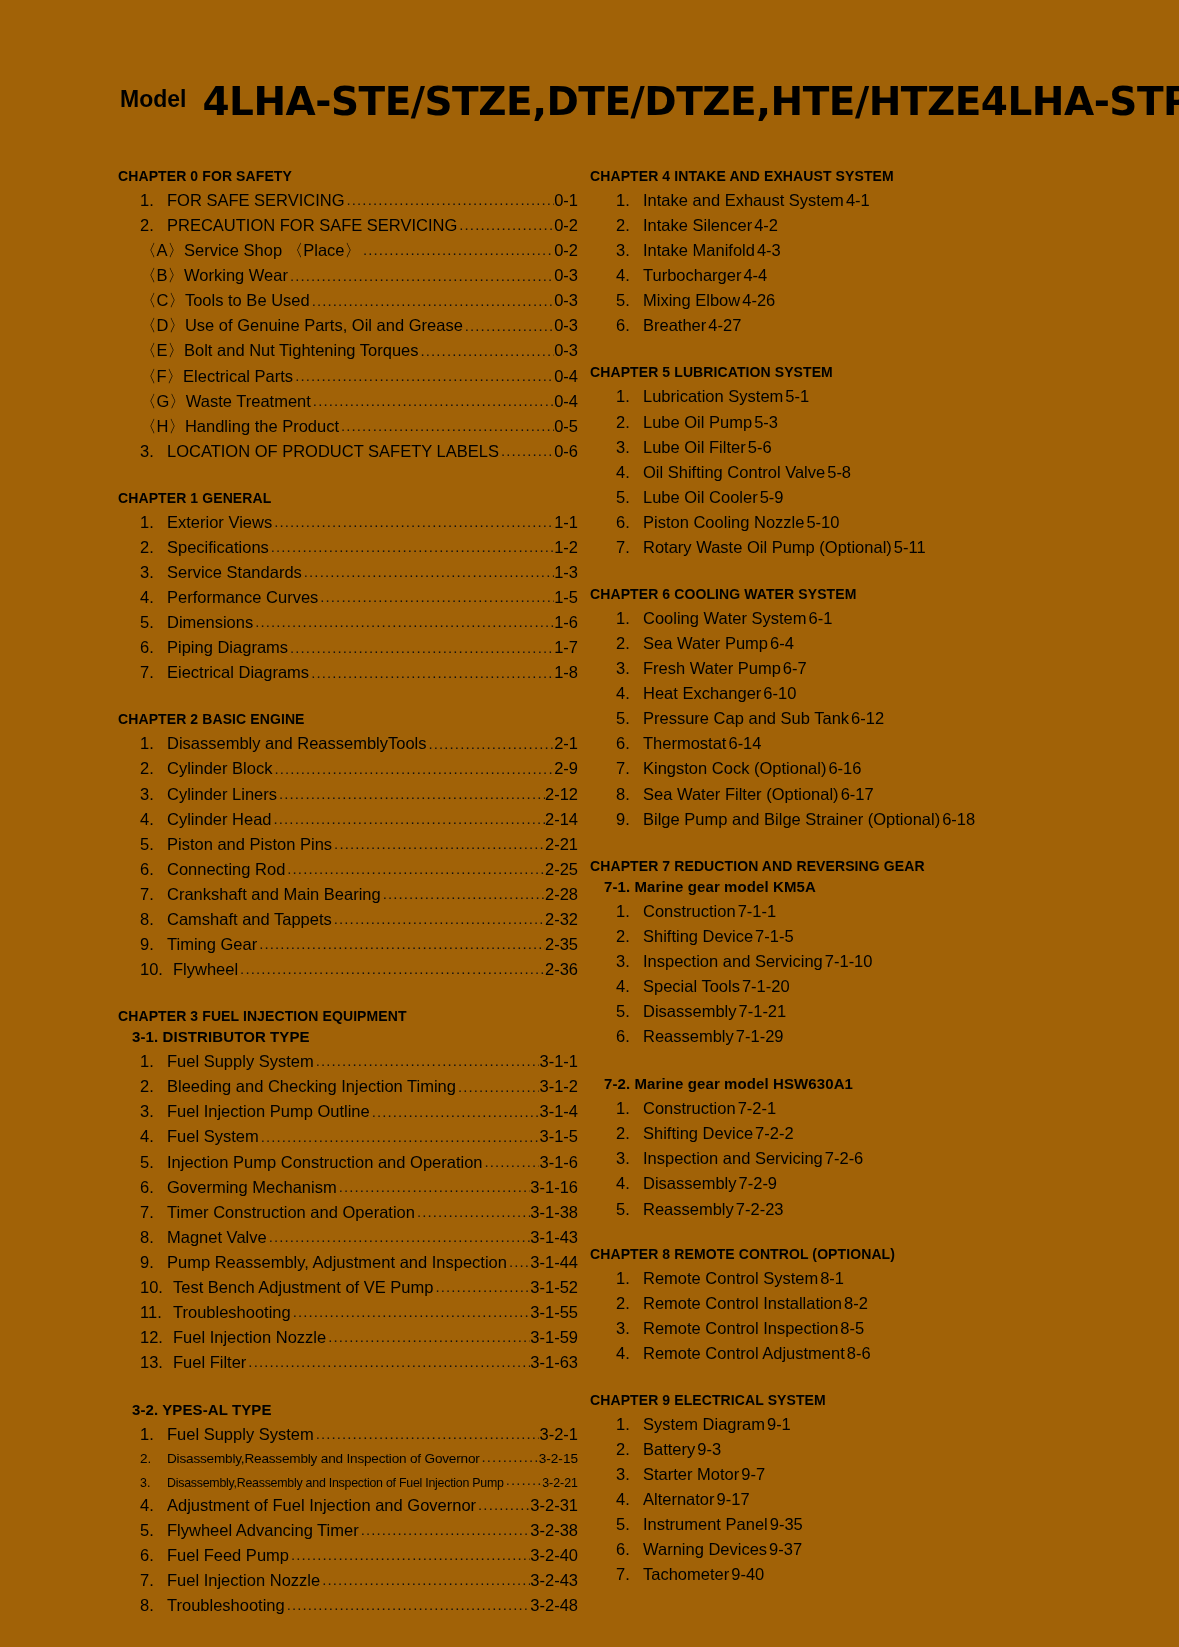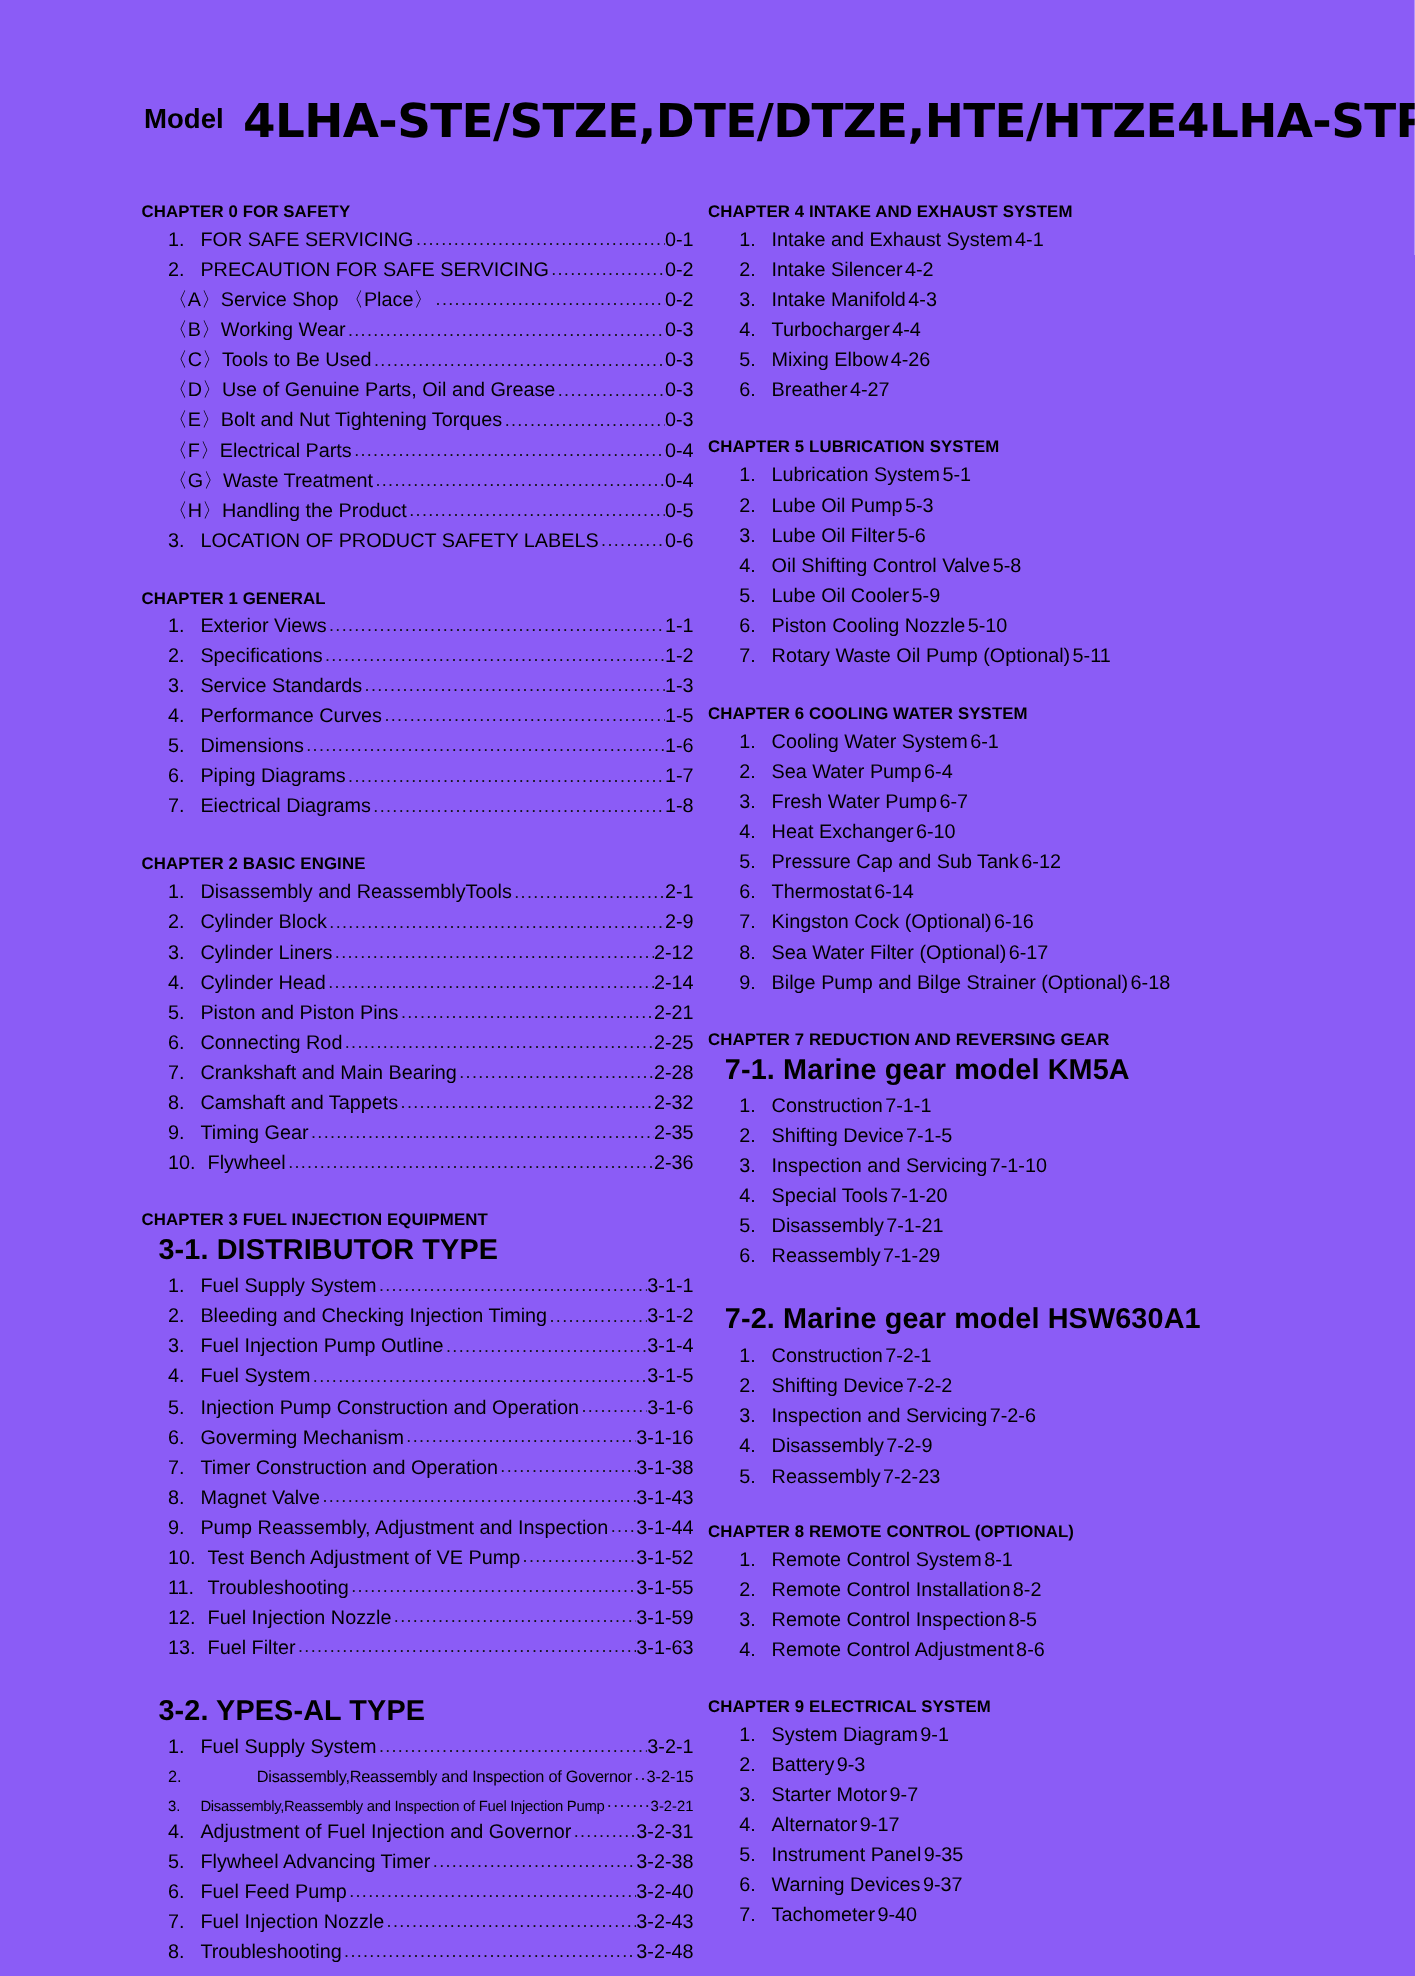--- a/index.html
+++ b/index.html
@@ -4,21 +4,21 @@
 <style>
   html, body {
     margin: 0;
     padding: 0;
     background: #ffffff;
   }
   .page {
     position: relative;
     width: 1179px;
     height: 1647px;
-    background: #8b5cf6;
+    background: #a16207;
     font-family: "Liberation Sans", sans-serif;
     color: #000000;
     overflow: hidden;
   }
 
   
   .title-block {
     position: absolute;
     left: 120px;
     top: 82px;
@@ -73,21 +73,21 @@
 
   
   h2.chapter {
     font-size: 14px;
     font-weight: 700;
     margin: 0 0 4px 0;
     letter-spacing: 0.1px;
     white-space: nowrap;
   }
   h3.subchapter {
-    font-size: 24px;
+    font-size: 15px;
     font-weight: 700;
     margin: 0 0 4px 14px;
     letter-spacing: 0.1px;
     white-space: nowrap;
   }
   .group {
     margin-bottom: 26px;
   }
   .group-sub {
     margin-bottom: 24px;
@@ -135,21 +135,20 @@
     flex: 0 0 auto;
     padding-left: 0px;
     text-align: right;
   }
   
   li.entry.small {
     font-size: 13.6px;
   }
   li.entry.small .label {
     letter-spacing: -0.2px;
-    margin-left: 47px;
   }
   li.entry.smaller {
     font-size: 12.4px;
   }
   li.entry.smaller .label {
     letter-spacing: -0.25px;
   }
 </style>
 </head>
 <body>

